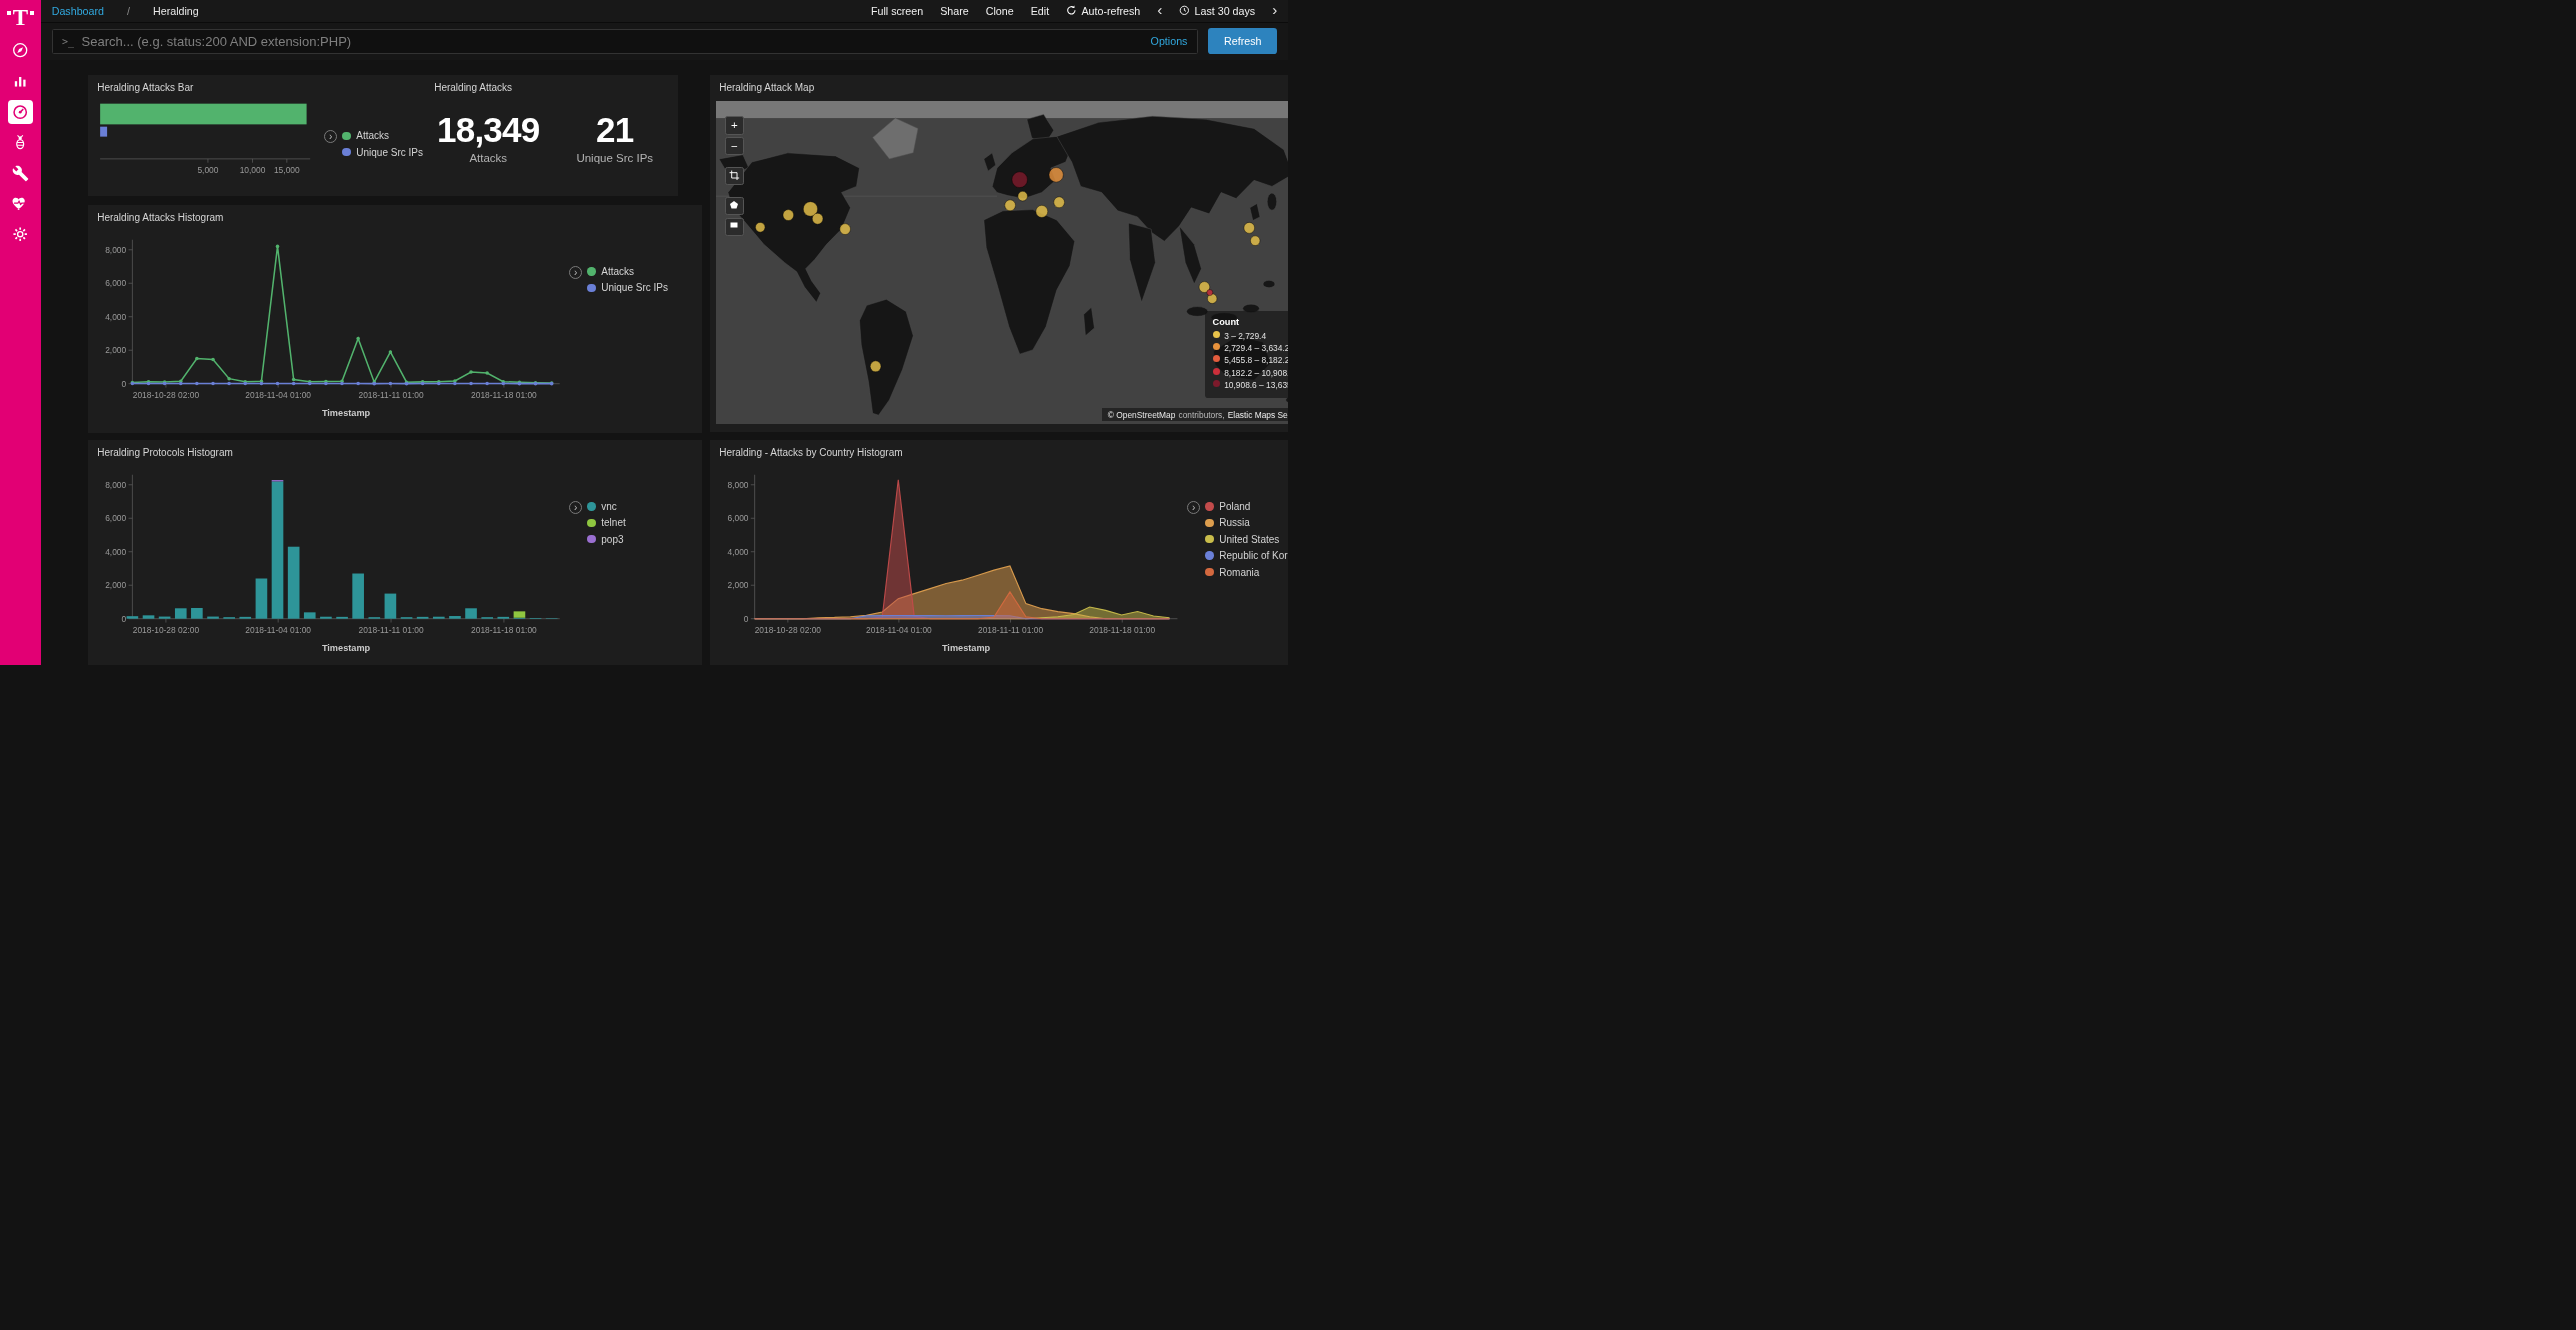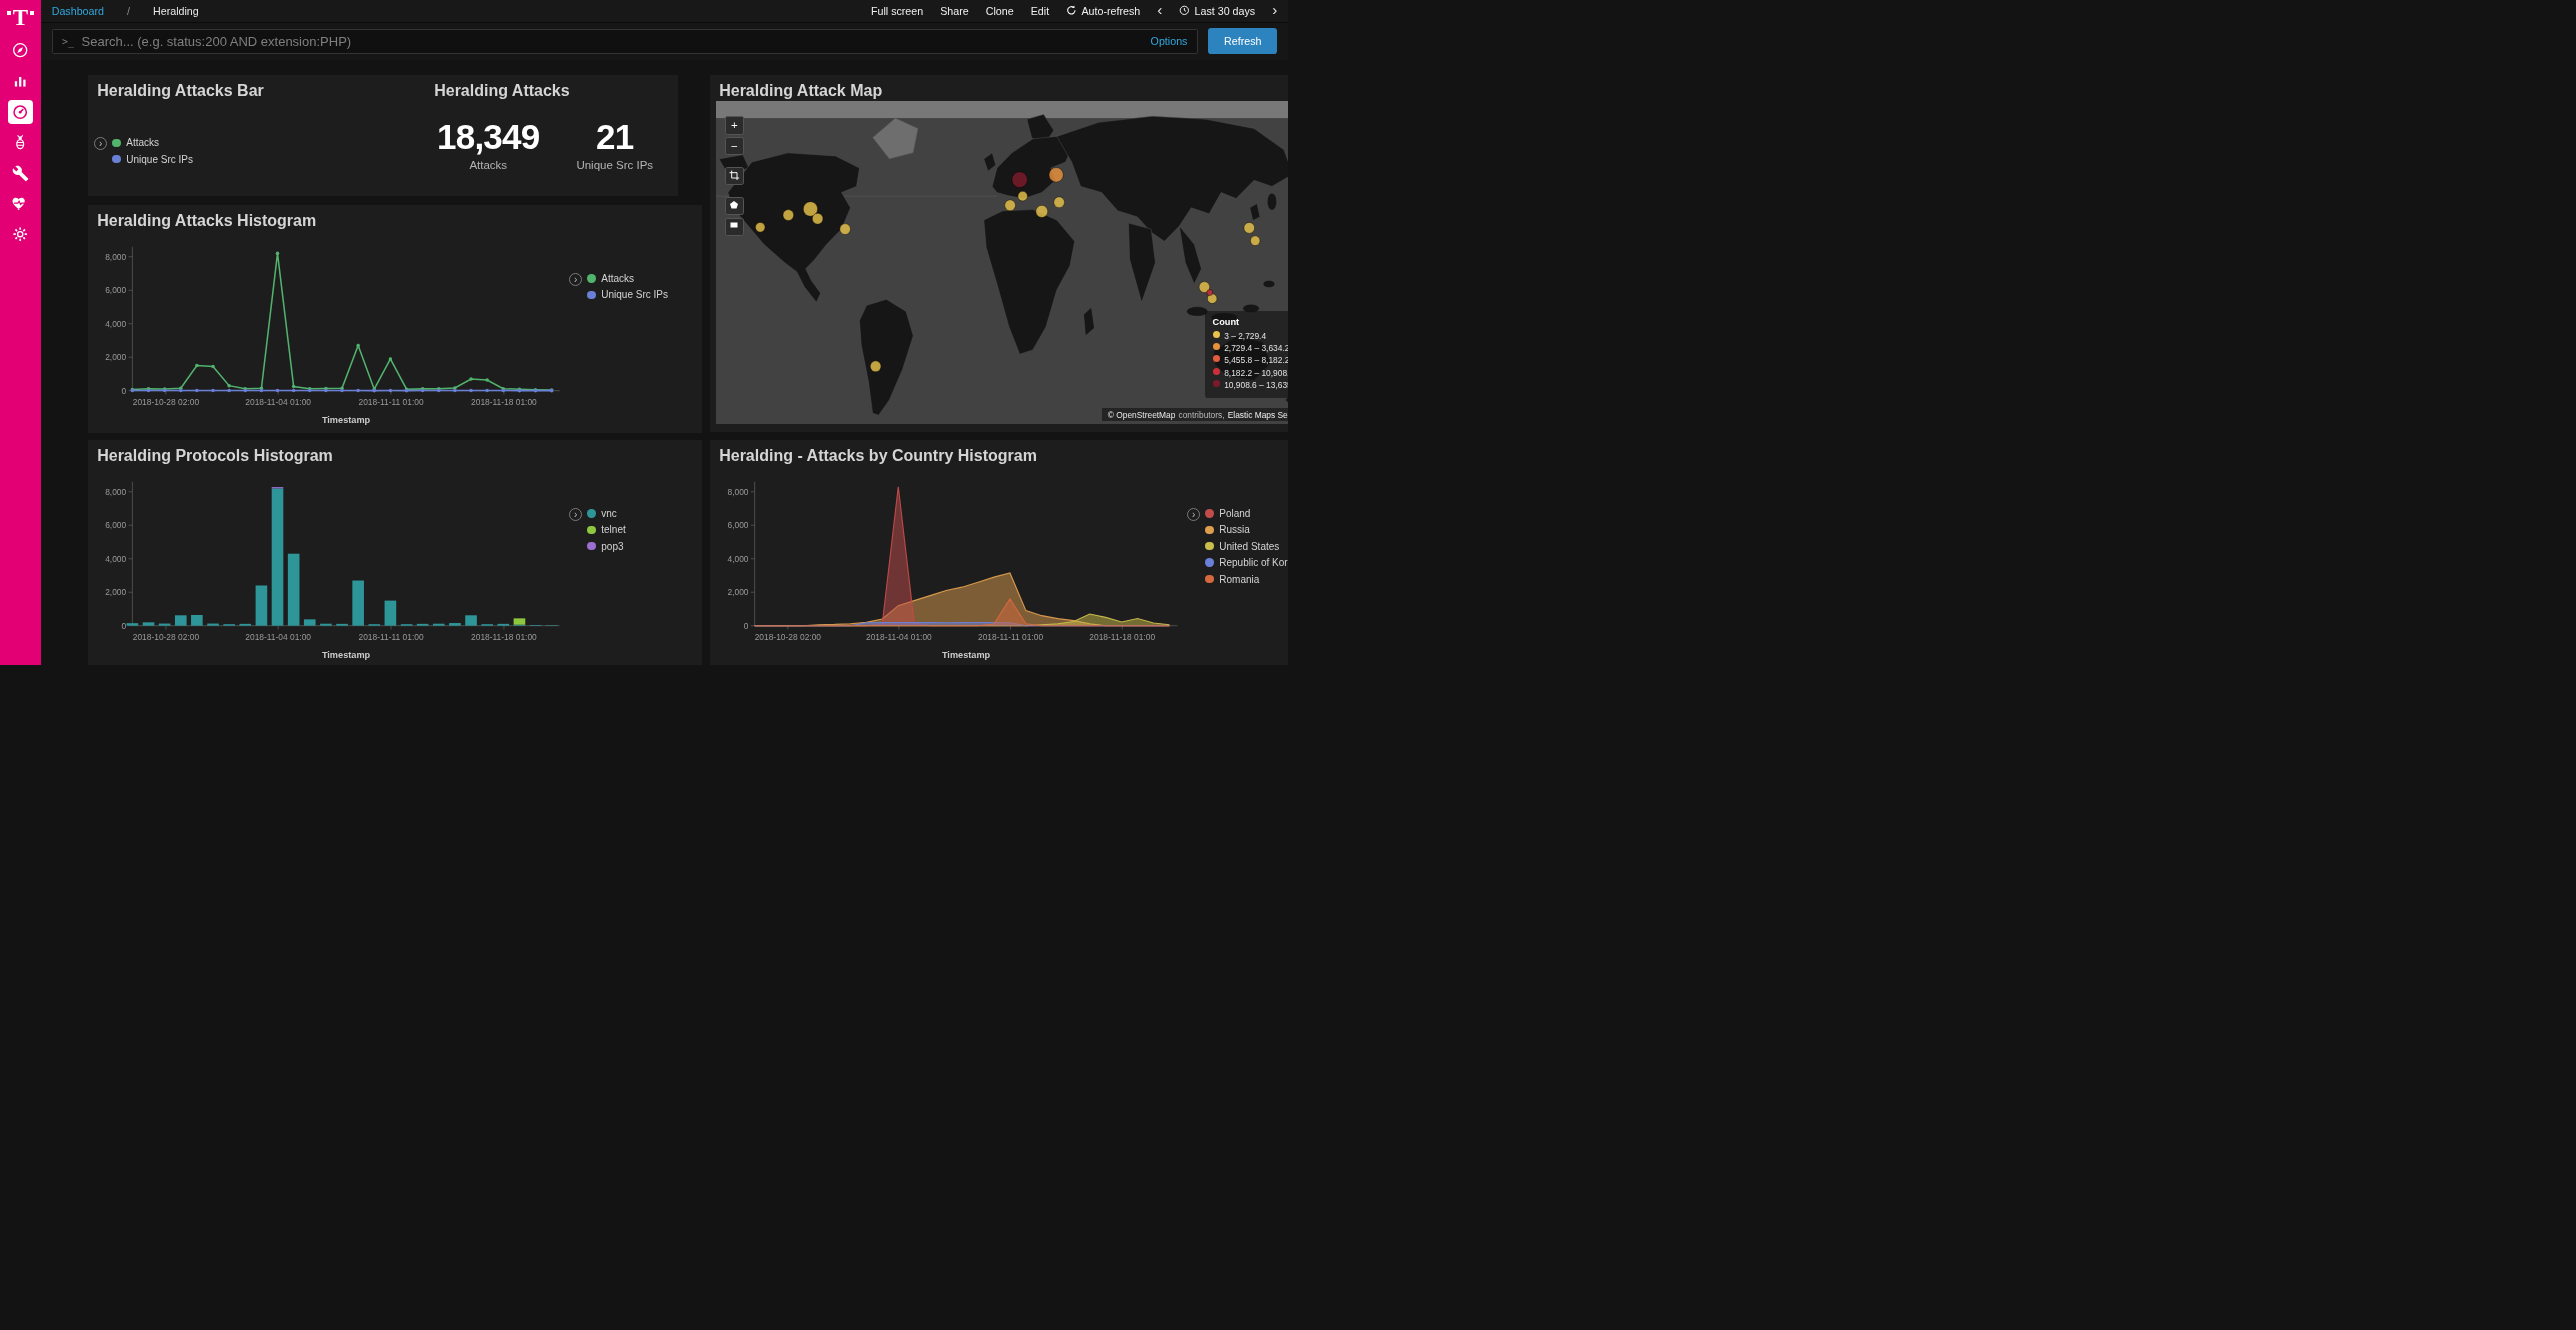--- a/index.html
+++ b/index.html
@@ -36,21 +36,21 @@
   .search-input::placeholder{color:#7f7f7f}
   .options-link{color:#31a8de;font-size:10.7px;cursor:pointer;margin-left:7.7px}
   .refresh-btn{width:69px;height:26px;background:#2d83be;border:none;border-radius:3.1px;color:#fff;font-size:10.7px;cursor:pointer;font-family:"Liberation Sans",sans-serif}
   .filter-row{padding:7px 10.7px 8.4px;background:#131313;font-size:10px}
   .add-filter{color:#31a8de;cursor:pointer}
   .add-filter .plus{font-weight:bold;margin-left:3.1px}
 
   
   .dash{position:relative;flex:1;background:#131313;overflow:hidden}
   .panel{position:absolute;background:#1d1d1d;overflow:hidden}
-  .panel-title{padding:7px 9.2px 3.1px;font-size:16px;font-weight:700;color:#d5d5d5}
+  .panel-title{padding:7px 9.2px 3.1px;font-size:10px;font-weight:400;color:#d5d5d5}
 
   .panel-body{display:flex;padding:3.1px 6.1px 0}
   .chart{position:relative}
   svg text.tick{fill:#9a9a9a;font-size:11px;font-family:"Liberation Sans",sans-serif}
   svg text.xlabel{fill:#cacaca;font-size:12px;font-weight:bold;font-family:"Liberation Sans",sans-serif}
   svg line.ax{stroke:#5c5c5c;stroke-width:1}
 
   .legend{display:flex;gap:5.4px;align-items:flex-start}
   .legend.hist{margin-top:37px}
   .legend.bar{margin-top:31px}
@@ -193,20 +193,31 @@
       </div>
       <button class="refresh-btn">Refresh</button>
     </div>
 
 
     <div class="dash">
 
       <section class="panel" style="left:47px;top:15.3px;width:353px;height:121px">
         <h3 class="panel-title">Heralding Attacks Bar</h3>
         <div class="panel-body">
+          <div class="chart" id="c-attacks-bar" style="width:230px;height:86px"><svg width="230" height="86" viewBox="0 0 300 112">
+                <rect x="8" y="6" width="269.3" height="27" fill="#52b36d"></rect>
+                <rect x="8" y="36" width="9.1" height="13" fill="#6a7fd6"></rect>
+                <line class="ax" x1="8" y1="78" x2="282" y2="78"></line>
+                <line class="ax" x1="148.6" y1="78" x2="148.6" y2="83"></line>
+                <text class="tick" x="148.6" y="96" text-anchor="middle">5,000</text>
+                <line class="ax" x1="206.8" y1="78" x2="206.8" y2="83"></line>
+                <text class="tick" x="206.8" y="96" text-anchor="middle">10,000</text>
+                <line class="ax" x1="251.5" y1="78" x2="251.5" y2="83"></line>
+                <text class="tick" x="251.5" y="96" text-anchor="middle">15,000</text>
+              </svg></div>
           <div class="legend bar">
             <span class="legend-toggle">›</span>
             <ul class="legend-items">
                 <li>
                   <span class="dot" style="background:#52b36d"></span>
                   <span>Attacks</span>
                 </li>
                 <li>
                   <span class="dot" style="background:#6a7fd6"></span>
                   <span>Unique Src IPs</span>

